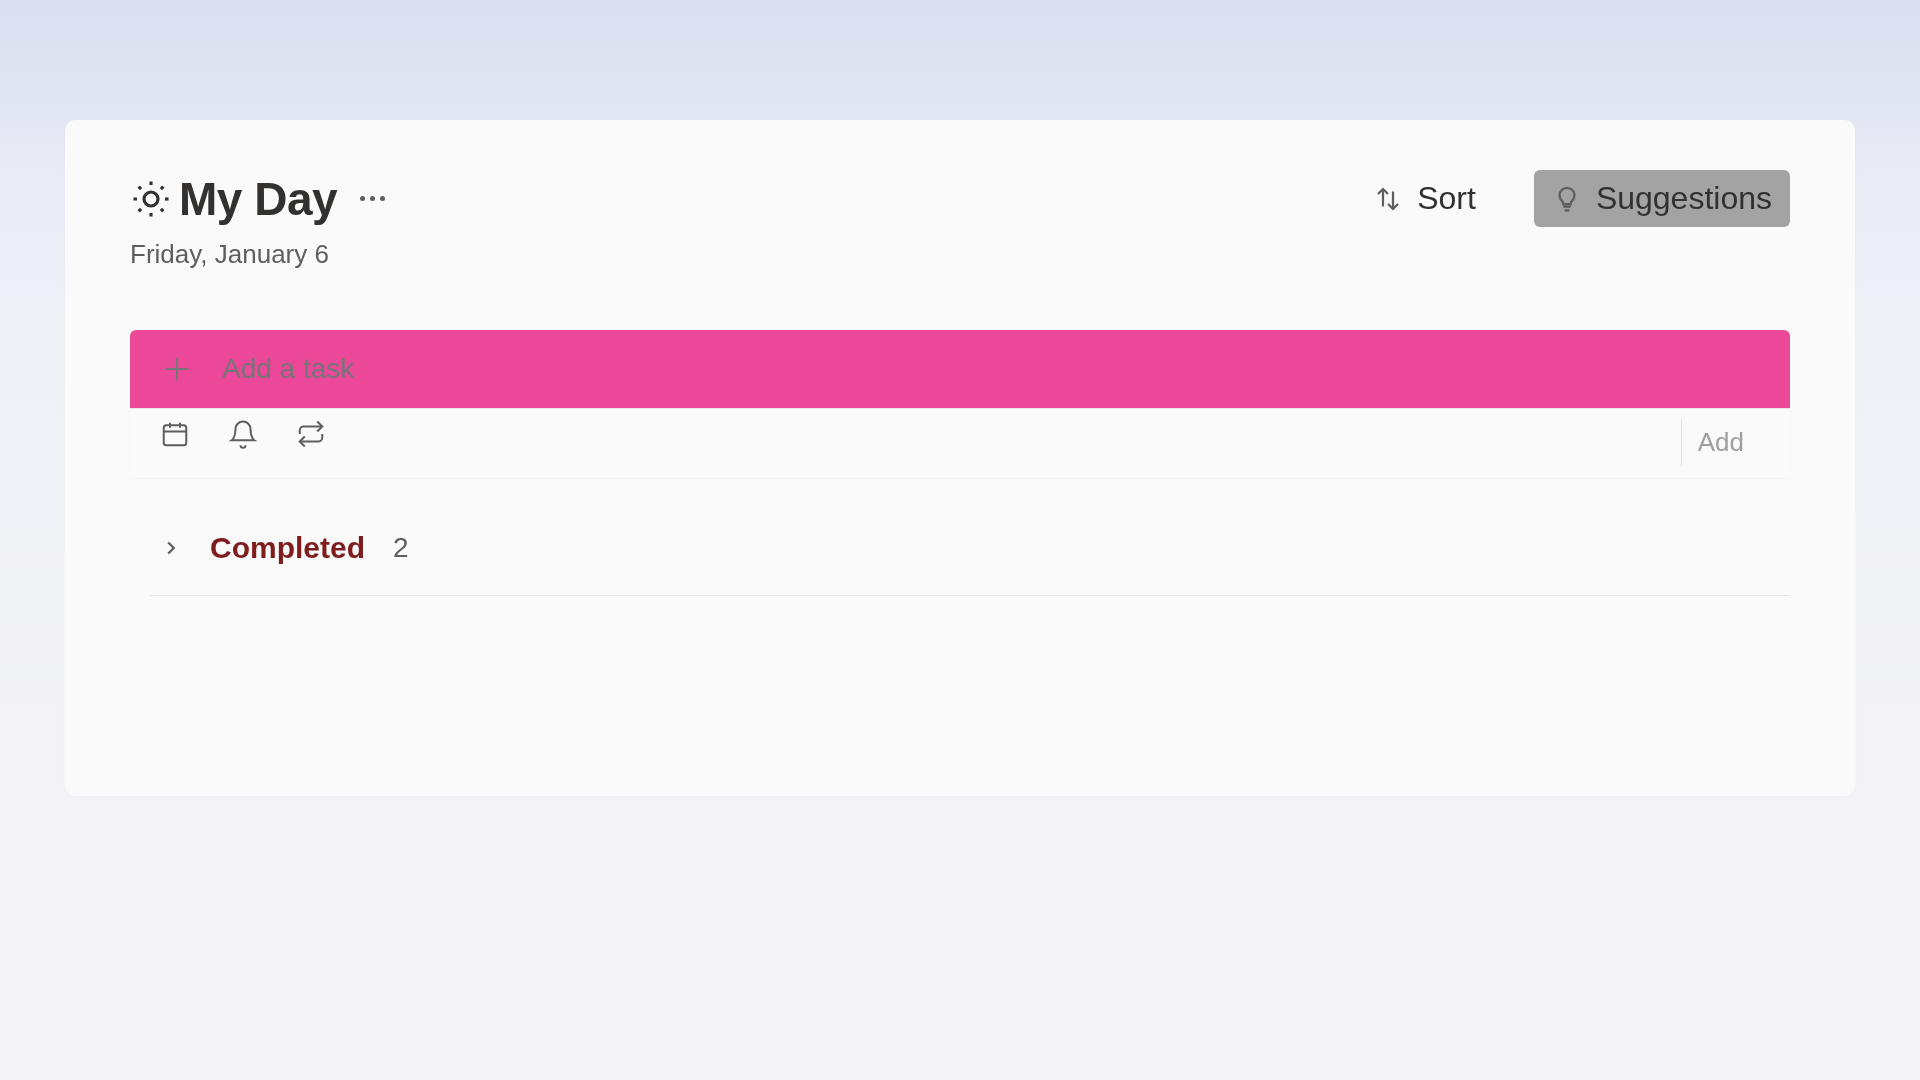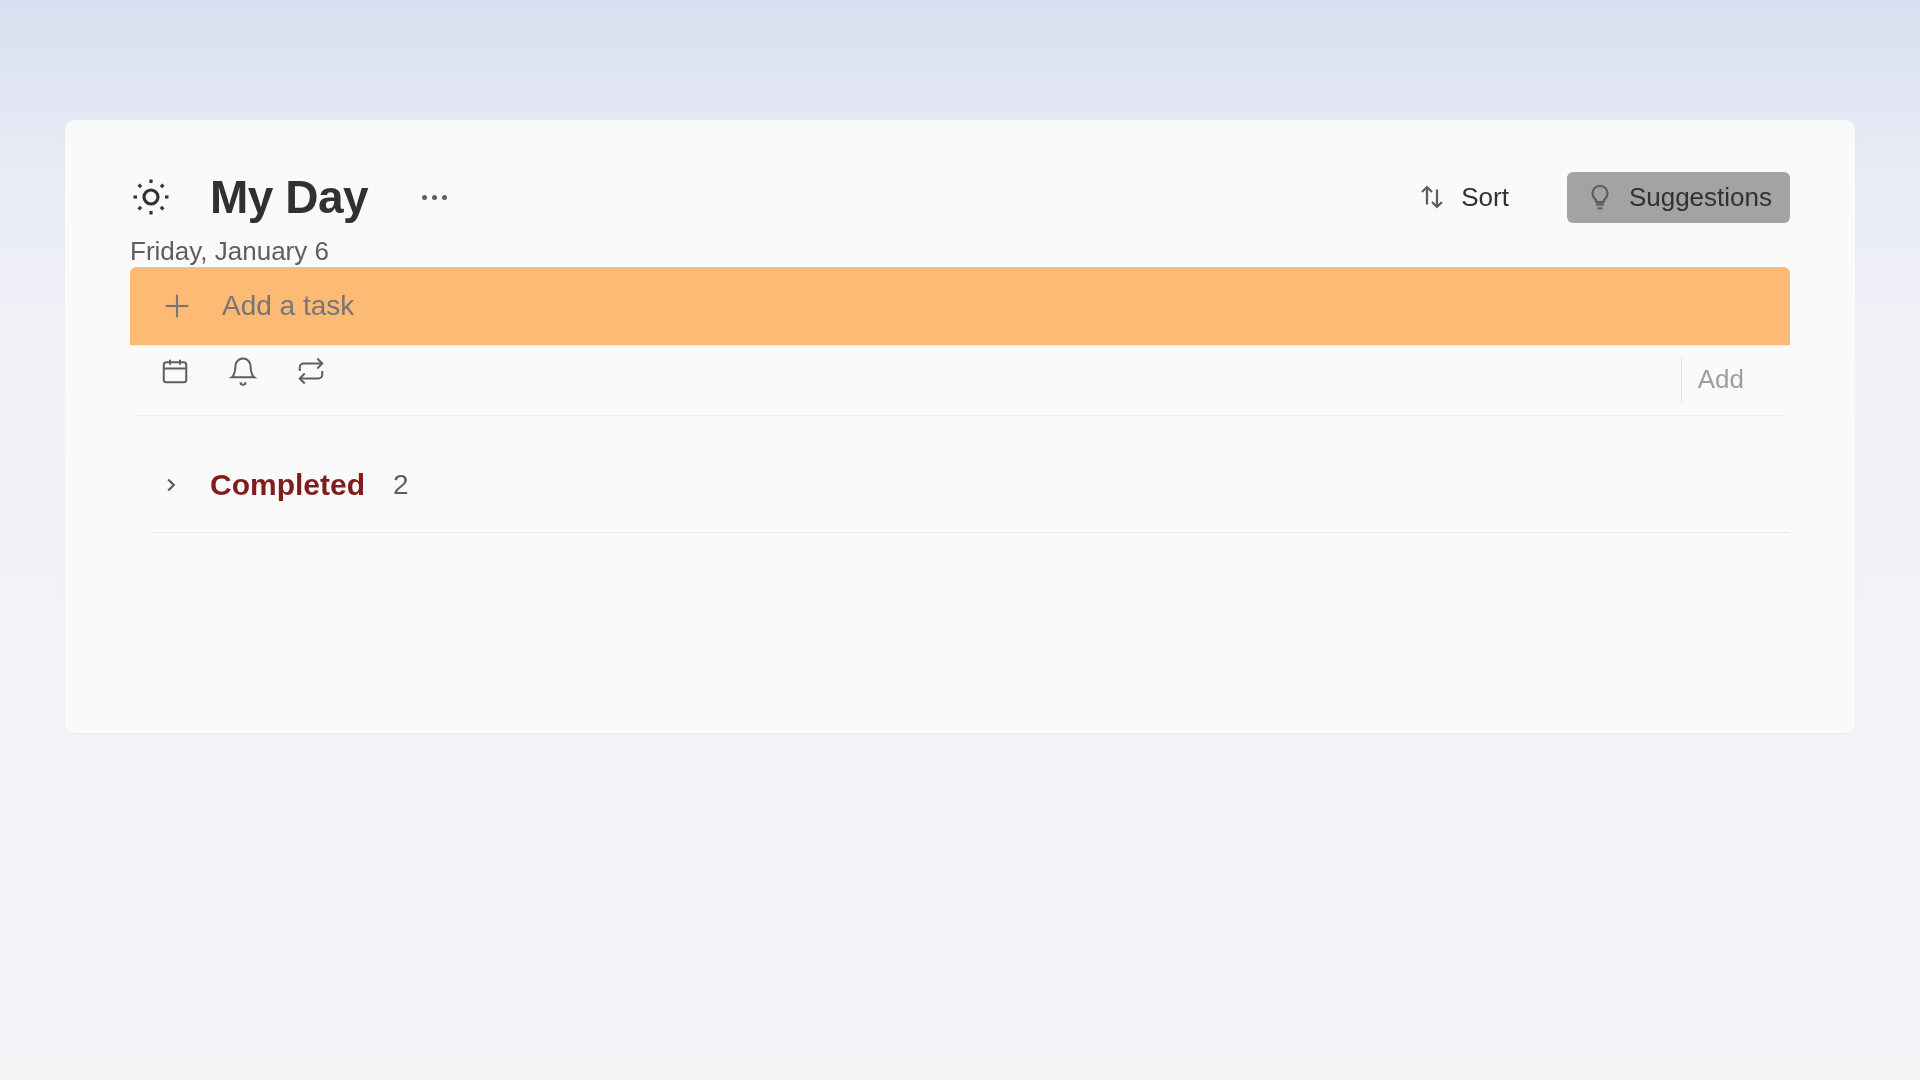--- a/index.html
+++ b/index.html
@@ -21,21 +21,21 @@
     }
     .header-row {
       display: flex;
       align-items: center;
       justify-content: space-between;
       margin-bottom: 12px;
     }
     .title-group {
       display: flex;
       align-items: center;
-      gap: 38px;
+      gap: 7px;
     }
     .sun-icon {
       width: 42px;
       height: 42px;
       display: flex;
       align-items: center;
       justify-content: center;
       color: #323130;
     }
     .page-title {
@@ -62,41 +62,42 @@
       align-items: center;
       gap: 40px;
     }
     .action-btn {
       display: flex;
       align-items: center;
       gap: 14px;
       background: none;
       border: none;
       cursor: pointer;
-      font-size: 26px;
+      font-size: 32px;
       color: #323130;
       padding: 10px 18px;
       border-radius: 6px;
       font-family: inherit;
     }
     .action-btn.suggestions {
       background: #a3a3a3;
     }
     .action-icon {
       width: 30px;
       height: 30px;
       color: #605e5c;
     }
     .date-line {
       font-size: 26px;
       color: #605e5c;
       font-weight: 400;
+      margin-bottom: 60px;
     }
     .add-task-container {
-      background: #fdba74;
+      background: #ec4899;
       border-radius: 6px;
       box-shadow: 0 1px 2px rgba(0,0,0,0.05);
       margin-bottom: 45px;
     }
     .add-task-row {
       display: flex;
       align-items: center;
       padding: 22px 30px;
       gap: 28px;
     }

